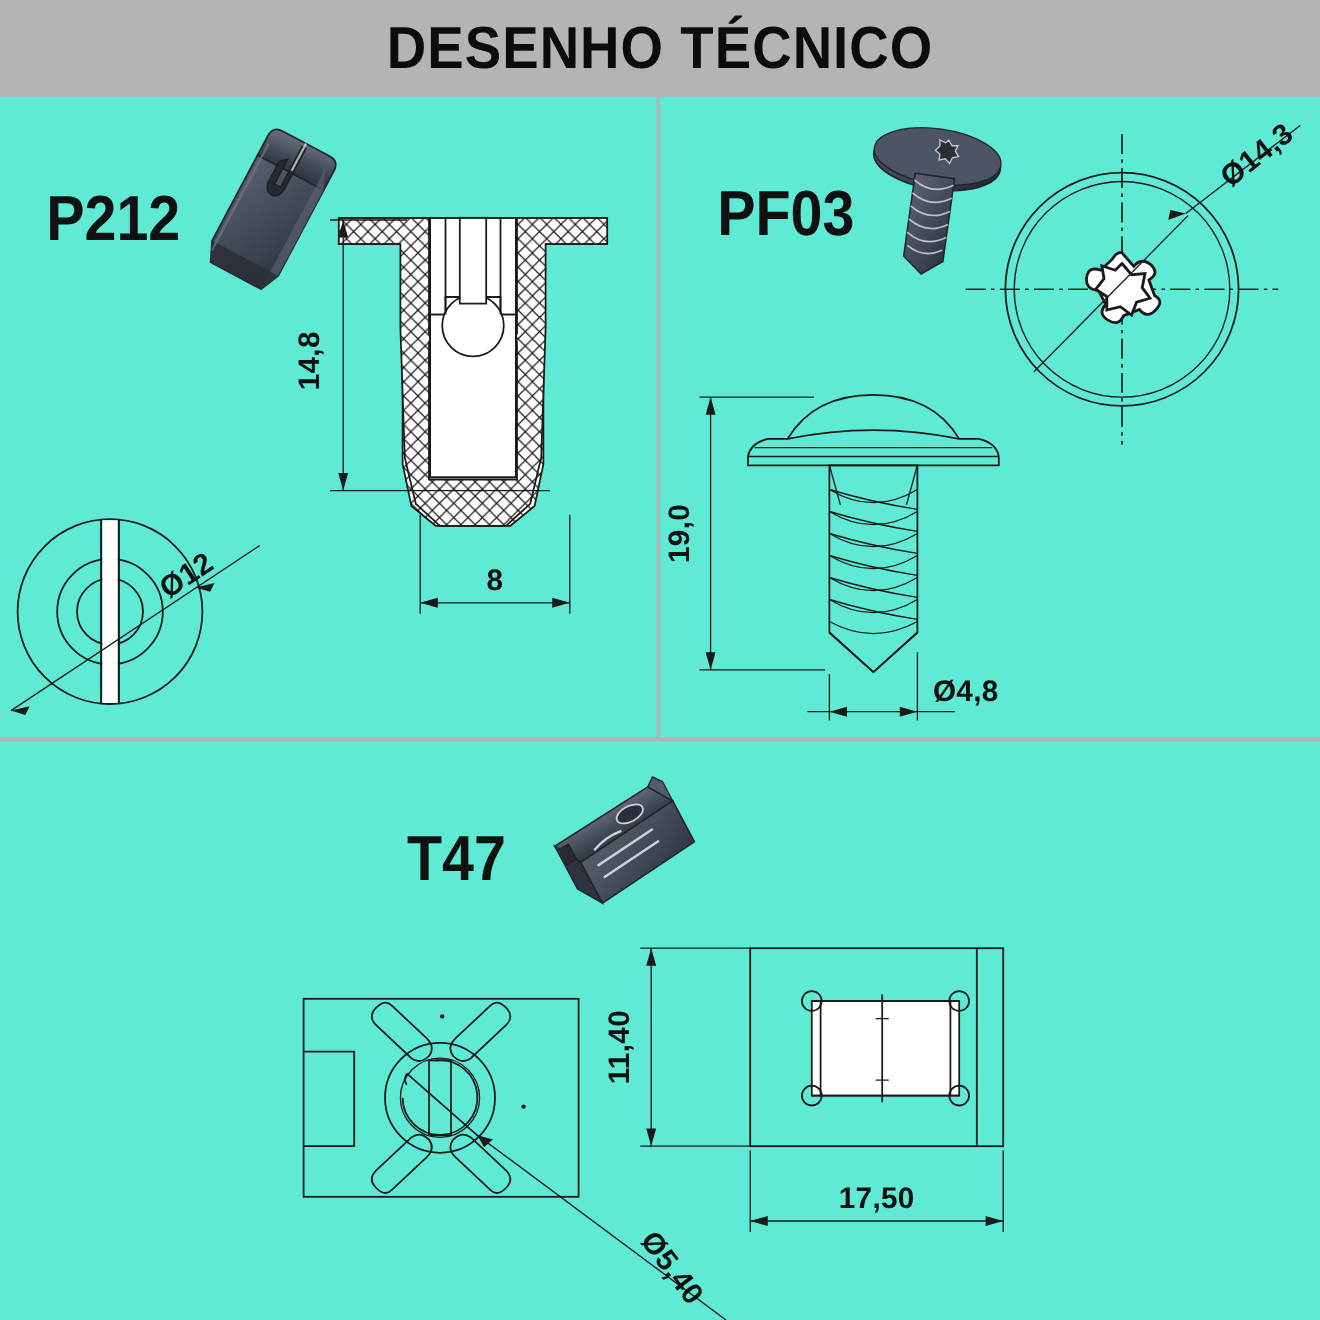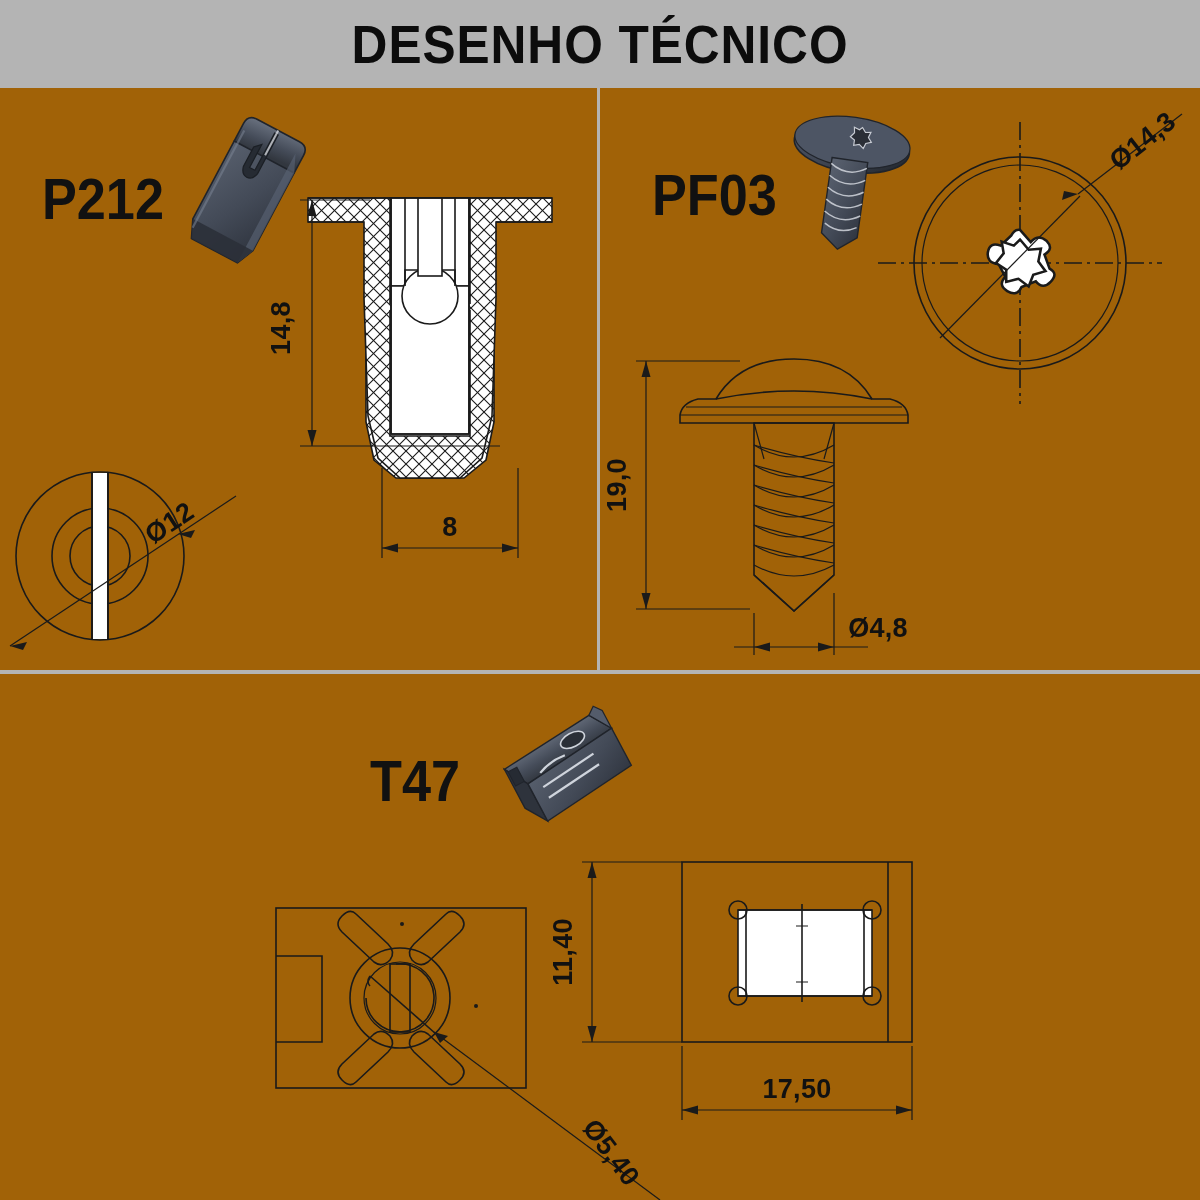--- a/index.html
+++ b/index.html
@@ -2,21 +2,21 @@
 <html><head>
 <meta charset="utf-8">
 <title>Desenho Técnico</title>
 <style>
   html,body{margin:0;padding:0;background:#ffffff;}
   body{
     width:1200px;height:1200px;overflow:hidden;
     font-family:"Liberation Sans","DejaVu Sans",sans-serif;
     position:relative;
   }
-  #sheet{position:relative;width:1200px;height:1200px;background:#a16207;}
+  #sheet{position:relative;width:1200px;height:1200px;background:#5eead4;}
 
   
   .header-band{
     position:absolute;left:0;top:0;width:1200px;height:88px;
     background:#b4b4b4;
     display:flex;align-items:center;justify-content:center;
   }
   .header-title{
     font-family:"Liberation Sans Narrow","Liberation Sans",sans-serif;
     font-weight:bold;

